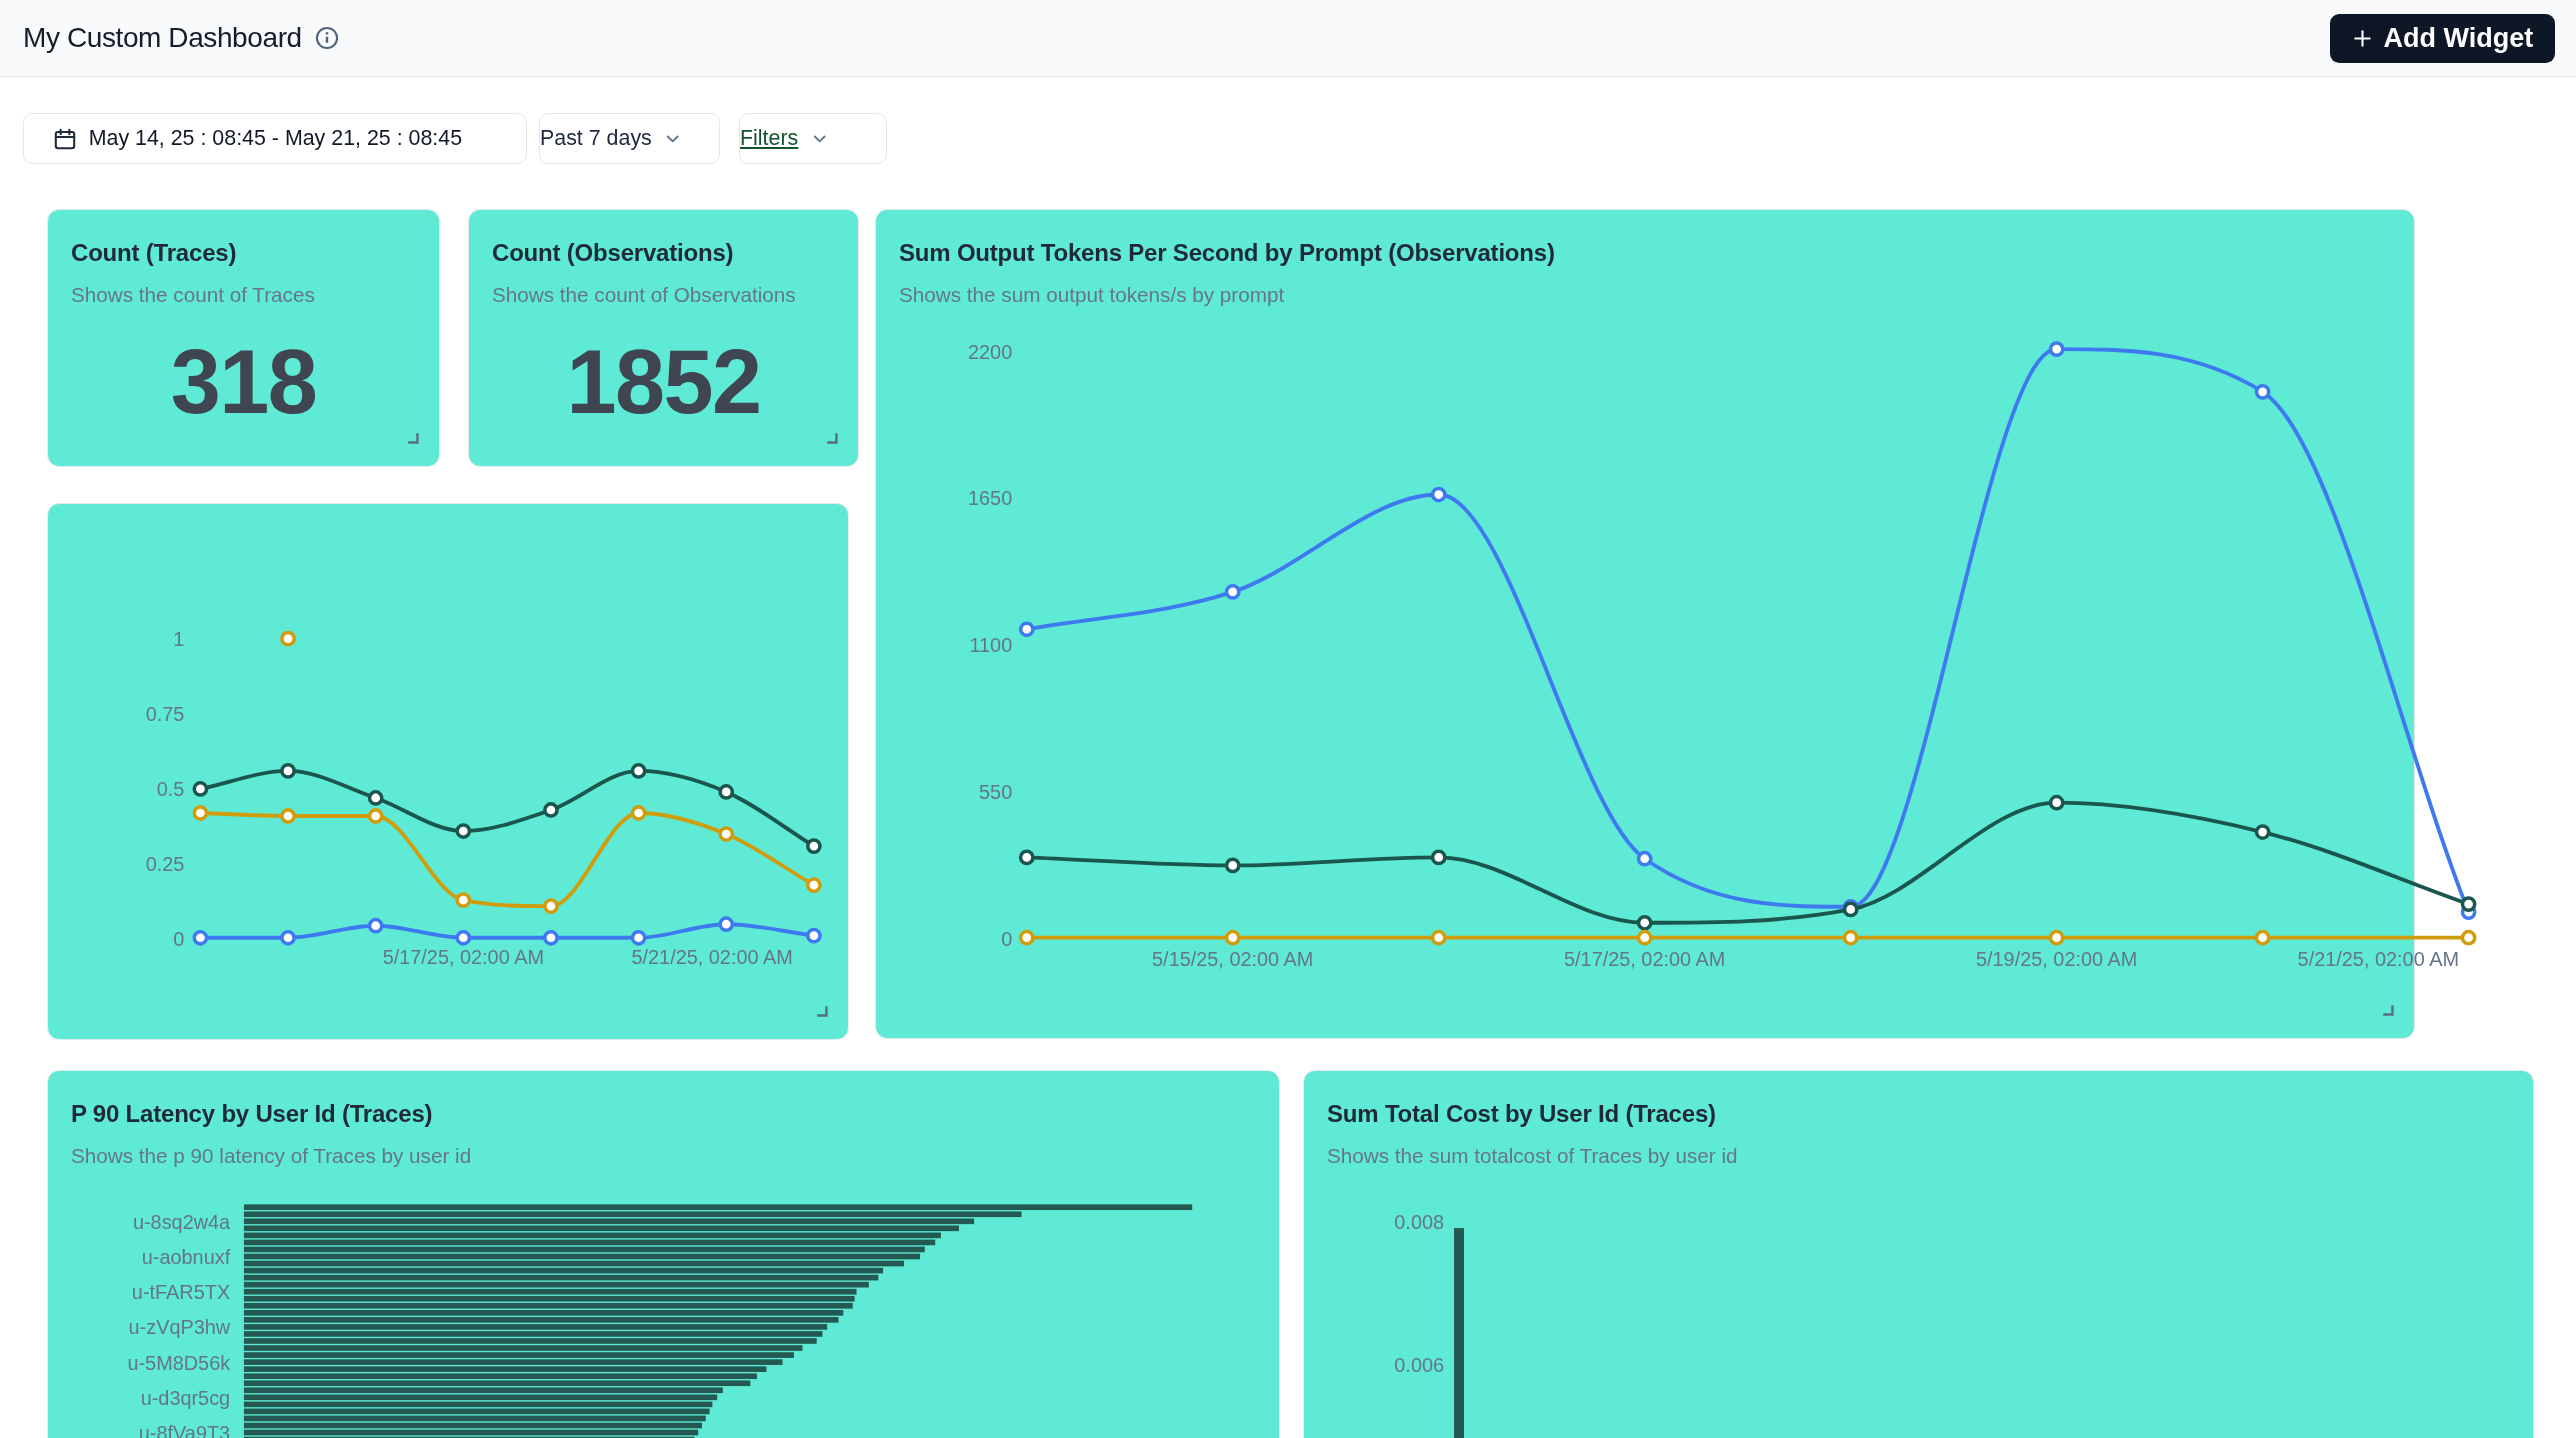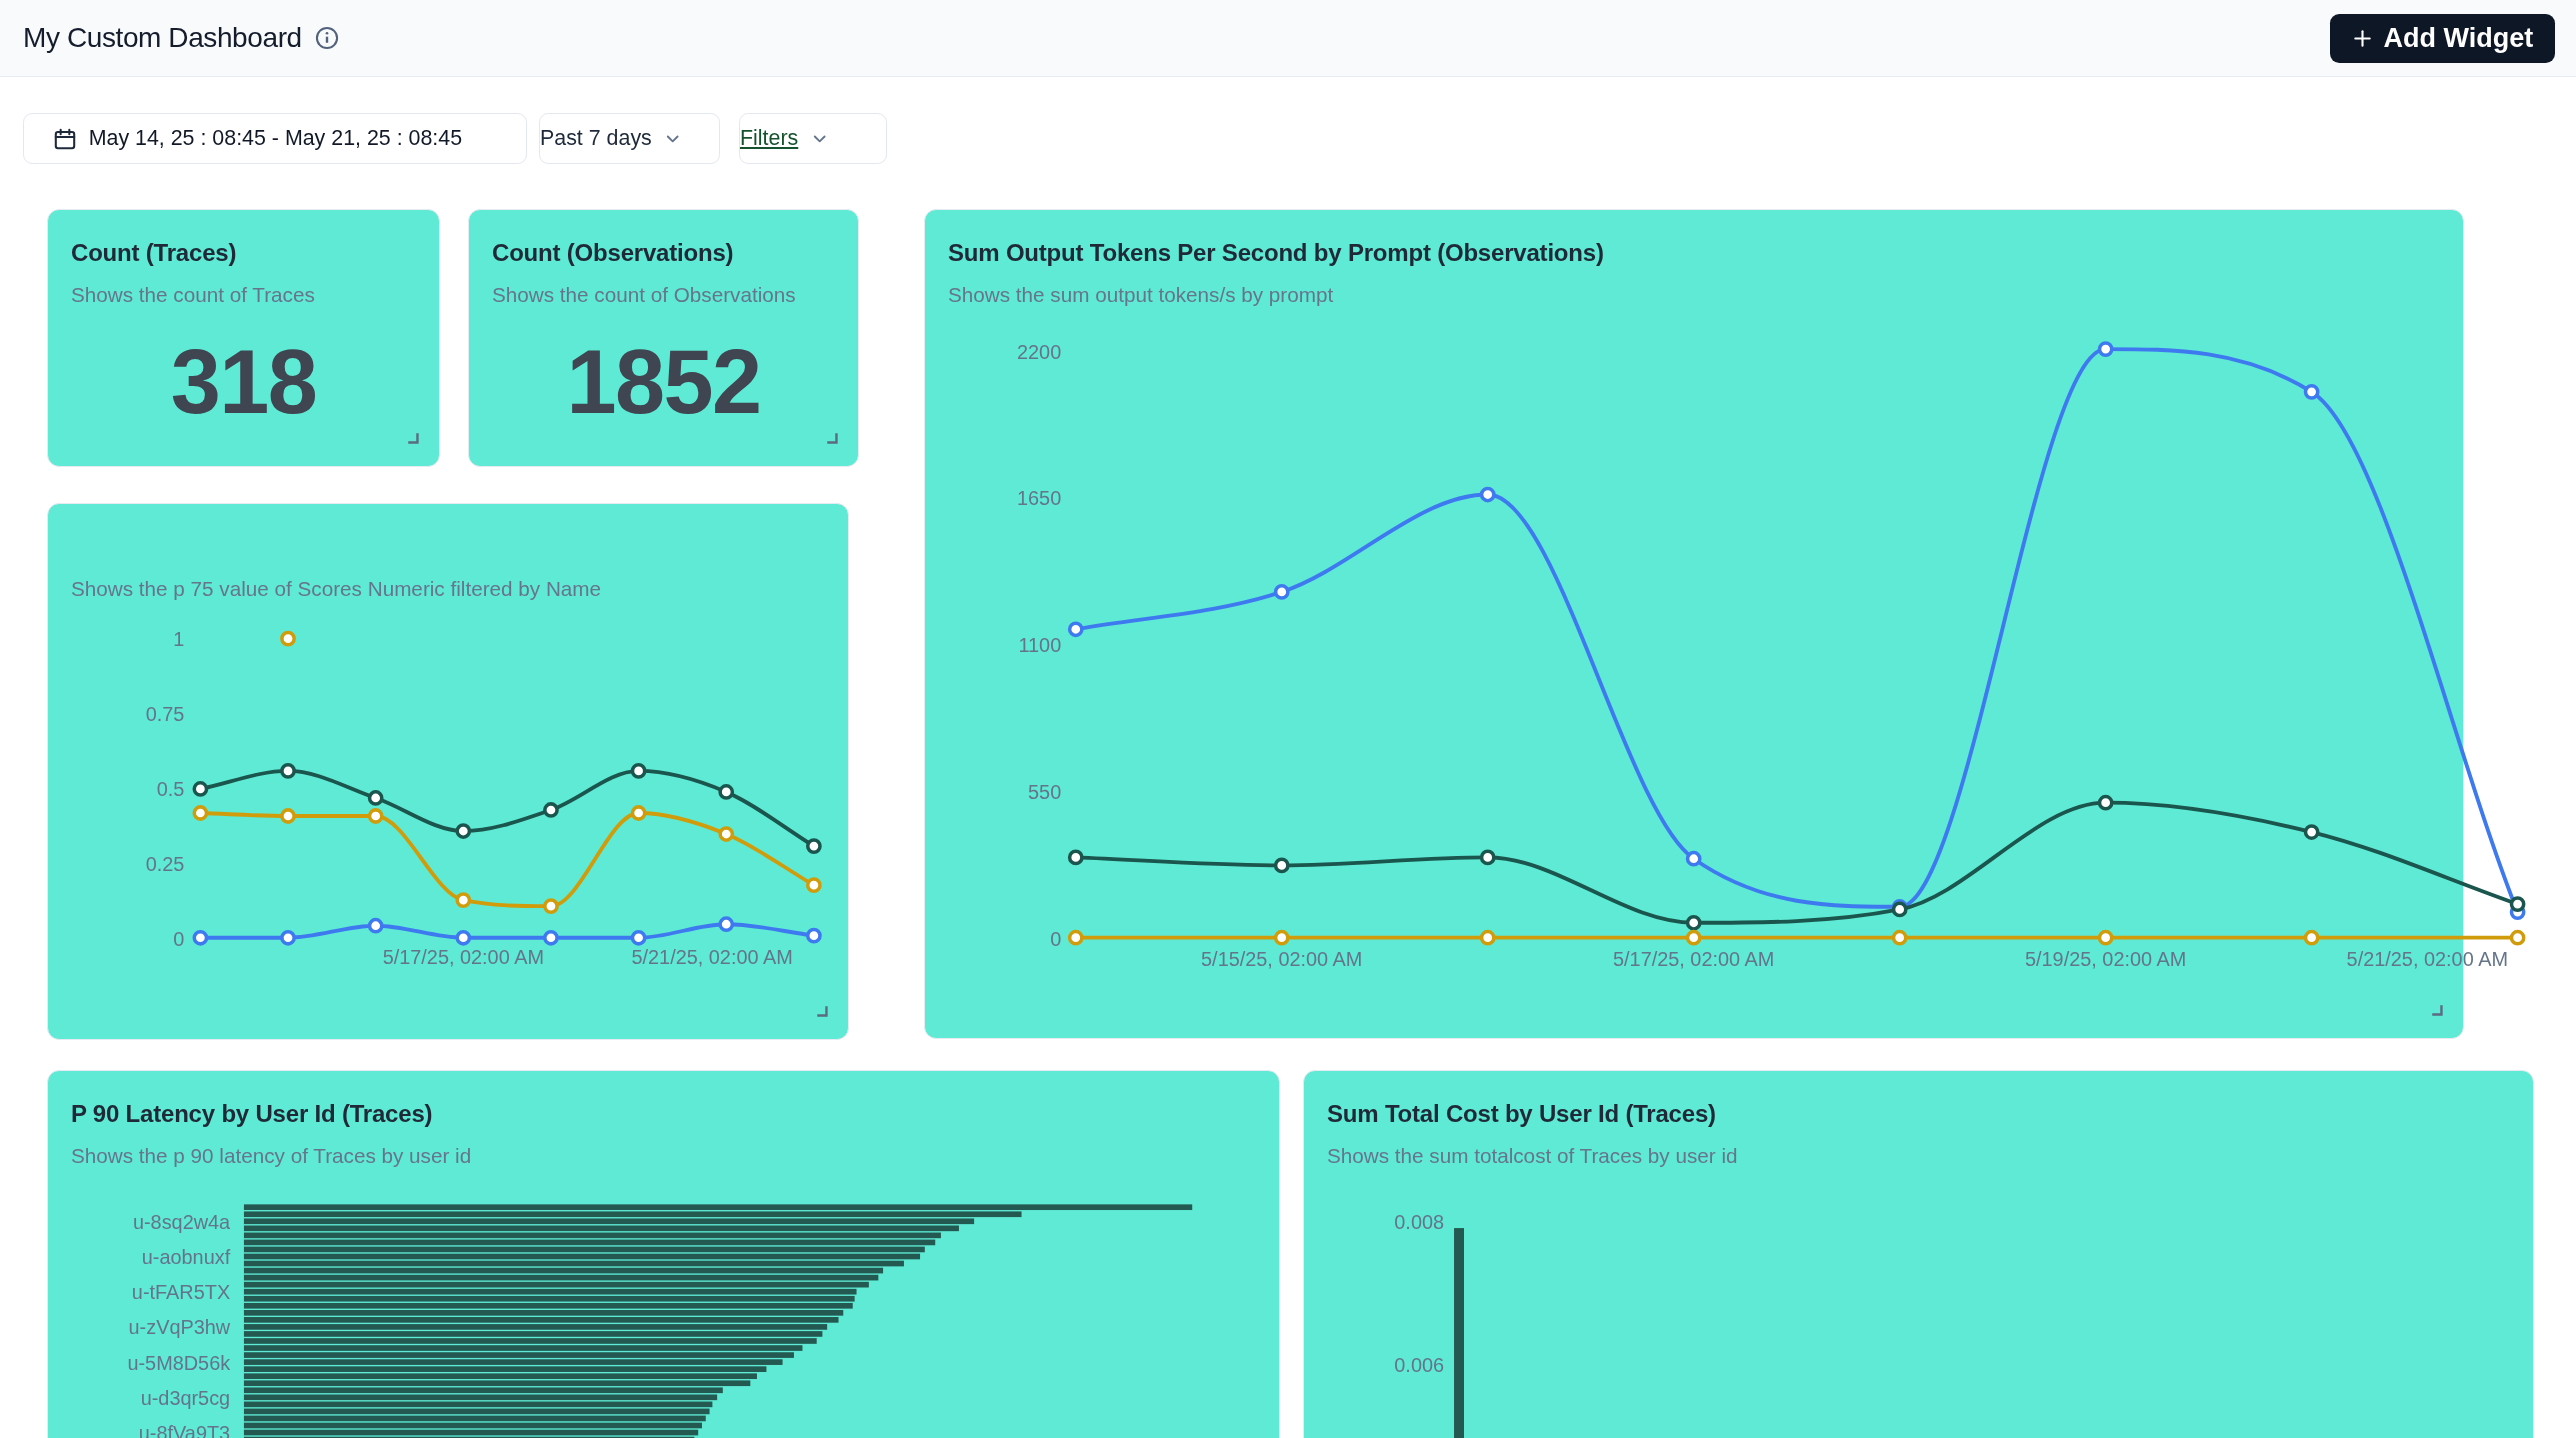--- a/index.html
+++ b/index.html
@@ -124,21 +124,21 @@
   <div class="card-title">Count (Observations)</div>
   <div class="card-sub">Shows the count of Observations</div>
   <div class="big-number">1852</div>
   <span class="resize-ic">
     <svg width="17" height="17" viewBox="0 0 24 24" fill="none" stroke="#5b6b82" stroke-width="3.4">
         <path d="M19 6 V19 H6"></path>
       </svg>
   </span>
 </section>
 
-<section class="card" style="left:924px; top:209px; width:1540px; height:830px;">
+<section class="card" style="left:875px; top:209px; width:1540px; height:830px;">
   <div class="card-title">Sum Output Tokens Per Second by Prompt (Observations)</div>
   <div class="card-sub">Shows the sum output tokens/s by prompt</div>
   <svg class="chart-svg" width="1650" height="830" viewBox="0 0 2156 1084">
       <text x="178" y="961" text-anchor="end" font-size="26" fill="#64748b">0</text>
       <text x="178" y="769.25" text-anchor="end" font-size="26" fill="#64748b">550</text>
       <text x="178" y="577.5" text-anchor="end" font-size="26" fill="#64748b">1100</text>
       <text x="178" y="385.75" text-anchor="end" font-size="26" fill="#64748b">1650</text>
       <text x="178" y="194" text-anchor="end" font-size="26" fill="#64748b">2200</text>
       <text x="466.14285714285717" y="988" text-anchor="middle" font-size="26" fill="#64748b">5/15/25, 02:00 AM</text>
       <text x="1004.4285714285714" y="988" text-anchor="middle" font-size="26" fill="#64748b">5/17/25, 02:00 AM</text>
@@ -173,21 +173,20 @@
       <circle cx="2081" cy="950.6054545454546" r="8" fill="#ffffff" stroke="#d09c0c" stroke-width="4.6"></circle>
     </svg>
   <span class="resize-ic">
     <svg width="17" height="17" viewBox="0 0 24 24" fill="none" stroke="#5b6b82" stroke-width="3.4">
         <path d="M19 6 V19 H6"></path>
       </svg>
   </span>
 </section>
 
 <section class="card" style="left:47px; top:503px; width:802px; height:537px;">
-  <div class="card-sub">Shows the p 75 value of Scores Numeric filtered by Name</div>
   <svg class="chart-svg" width="802" height="537" viewBox="0 0 1048 702">
       <text x="178" y="578" text-anchor="end" font-size="26" fill="#64748b">0</text>
       <text x="178" y="479.75" text-anchor="end" font-size="26" fill="#64748b">0.25</text>
       <text x="178" y="381.5" text-anchor="end" font-size="26" fill="#64748b">0.5</text>
       <text x="178" y="283.25" text-anchor="end" font-size="26" fill="#64748b">0.75</text>
       <text x="178" y="185" text-anchor="end" font-size="26" fill="#64748b">1</text>
       <text x="542.7142857142858" y="602" text-anchor="middle" font-size="26" fill="#64748b">5/17/25, 02:00 AM</text>
       <text x="868" y="602" text-anchor="middle" font-size="26" fill="#64748b">5/21/25, 02:00 AM</text>
       <path d="M 199 372.5 C 237.19047619047618 364.64, 275.38095238095235 348.91999999999996, 313.57142857142856 348.91999999999996 C 351.76190476190476 348.91999999999996, 389.9523809523809 371.19, 428.1428571428571 384.29 C 466.3333333333333 397.39000000000004, 504.5238095238096 427.52, 542.7142857142858 427.52 C 580.9047619047619 427.52, 619.0952380952381 413.10999999999996, 657.2857142857142 400.01 C 695.4761904761905 386.90999999999997, 733.6666666666666 348.91999999999996, 771.8571428571429 348.91999999999996 C 810.047619047619 348.91999999999996, 848.2380952380953 360.055, 886.4285714285714 376.43 C 924.6190476190476 392.805, 962.8095238095239 423.59000000000003, 1001 447.17" fill="none" stroke="#1b564e" stroke-width="5" stroke-linecap="round"></path>
       <circle cx="199" cy="372.5" r="8" fill="#ffffff" stroke="#1b564e" stroke-width="4.6"></circle>

